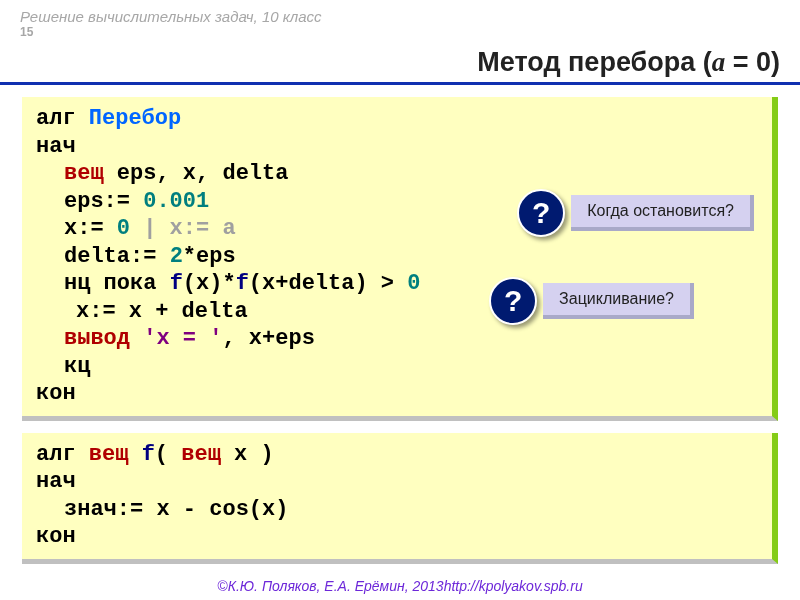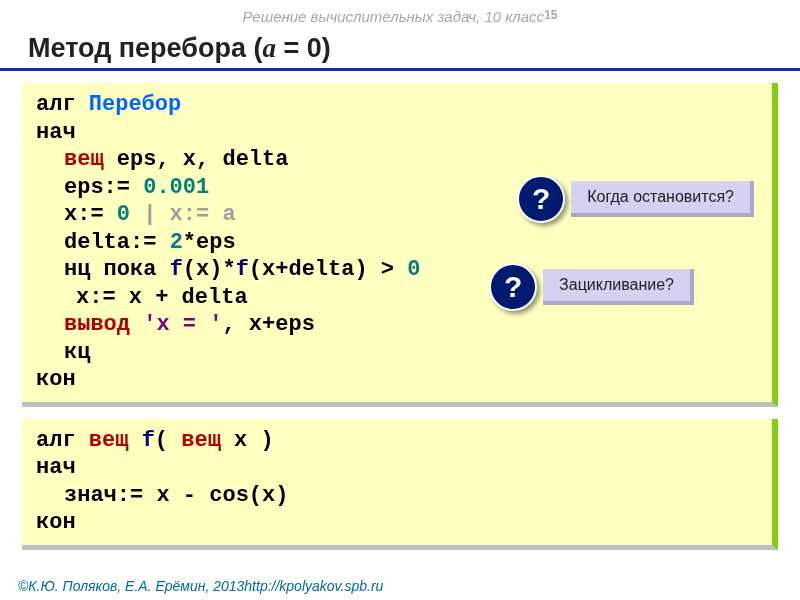--- a/index.html
+++ b/index.html
@@ -11,33 +11,35 @@
     font-family: Arial, sans-serif;
     position: relative;
     overflow: hidden;
   }
   .header {
     color: #a7a7a7;
     font-style: italic;
     font-size: 15px;
     padding: 8px 20px 4px 20px;
     display: flex;
-    justify-content: center;
+    justify-content: space-between;
+    flex-direction: column;
   }
   .header .pagenum {
     font-weight: bold;
     font-size: 12px;
     font-style: normal;
   }
   .title {
     font-size: 27px;
     font-weight: bold;
     color: #222;
     padding: 4px 20px 4px 28px;
     border-bottom: 3px solid #1030b0;
+    text-align: right;
   }
   .title .ital { font-style: italic; font-family: 'Times New Roman', serif; }
   .codebox {
     margin: 12px 22px 10px 22px;
     background: #ffffc0;
     border-right: 6px solid #84cc16;
     border-bottom: 5px solid #c0c0c0;
     padding: 8px 14px 8px 14px;
     font-family: 'Courier New', monospace;
     font-size: 22px;
@@ -87,22 +89,22 @@
     font-size: 16px;
     color: #222;
     white-space: nowrap;
   }
   .footer {
     position: absolute;
     bottom: 6px;
     left: 0; right: 0;
     padding: 0 18px;
     display: flex;
-    justify-content: flex-start;
-    color: #0369a1;
+    justify-content: center;
+    color: #6d28d9;
     font-style: italic;
     font-size: 14px;
   }
 </style>
 </head>
 <body>
 
 <div class="header">
   <span>Решение  вычислительных задач, 10 класс</span>
   <span class="pagenum">15</span>

